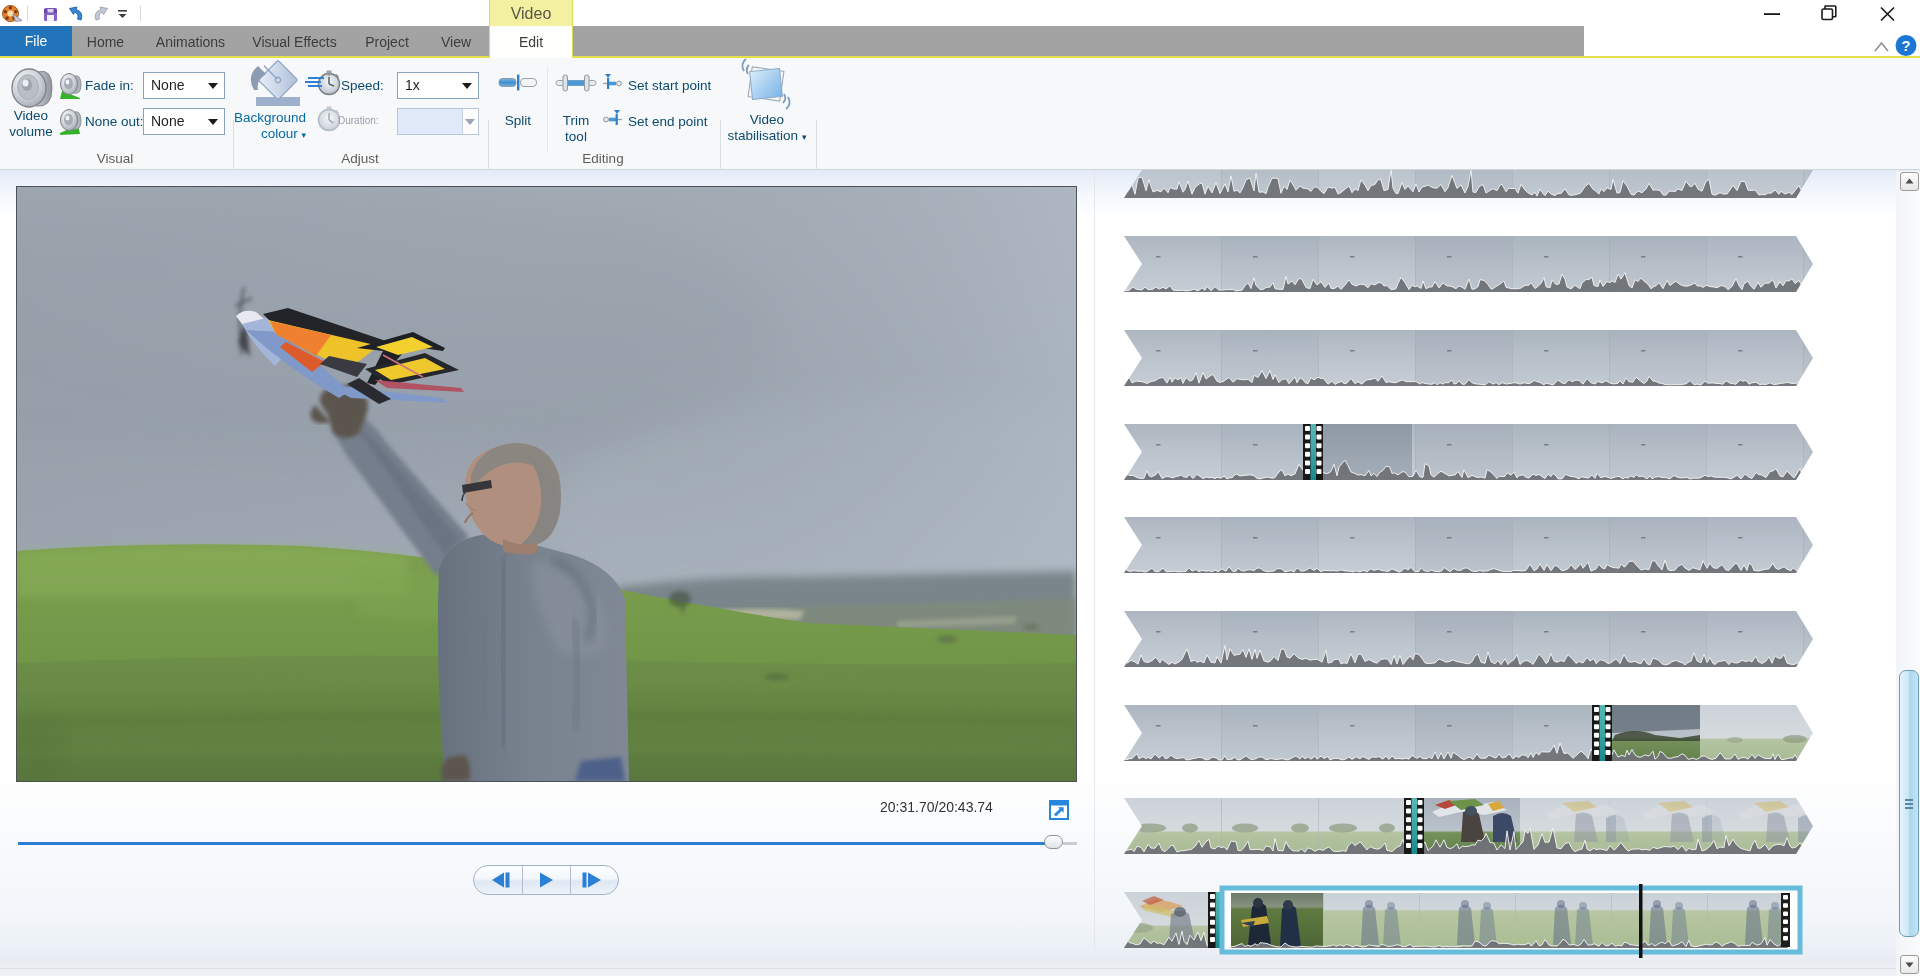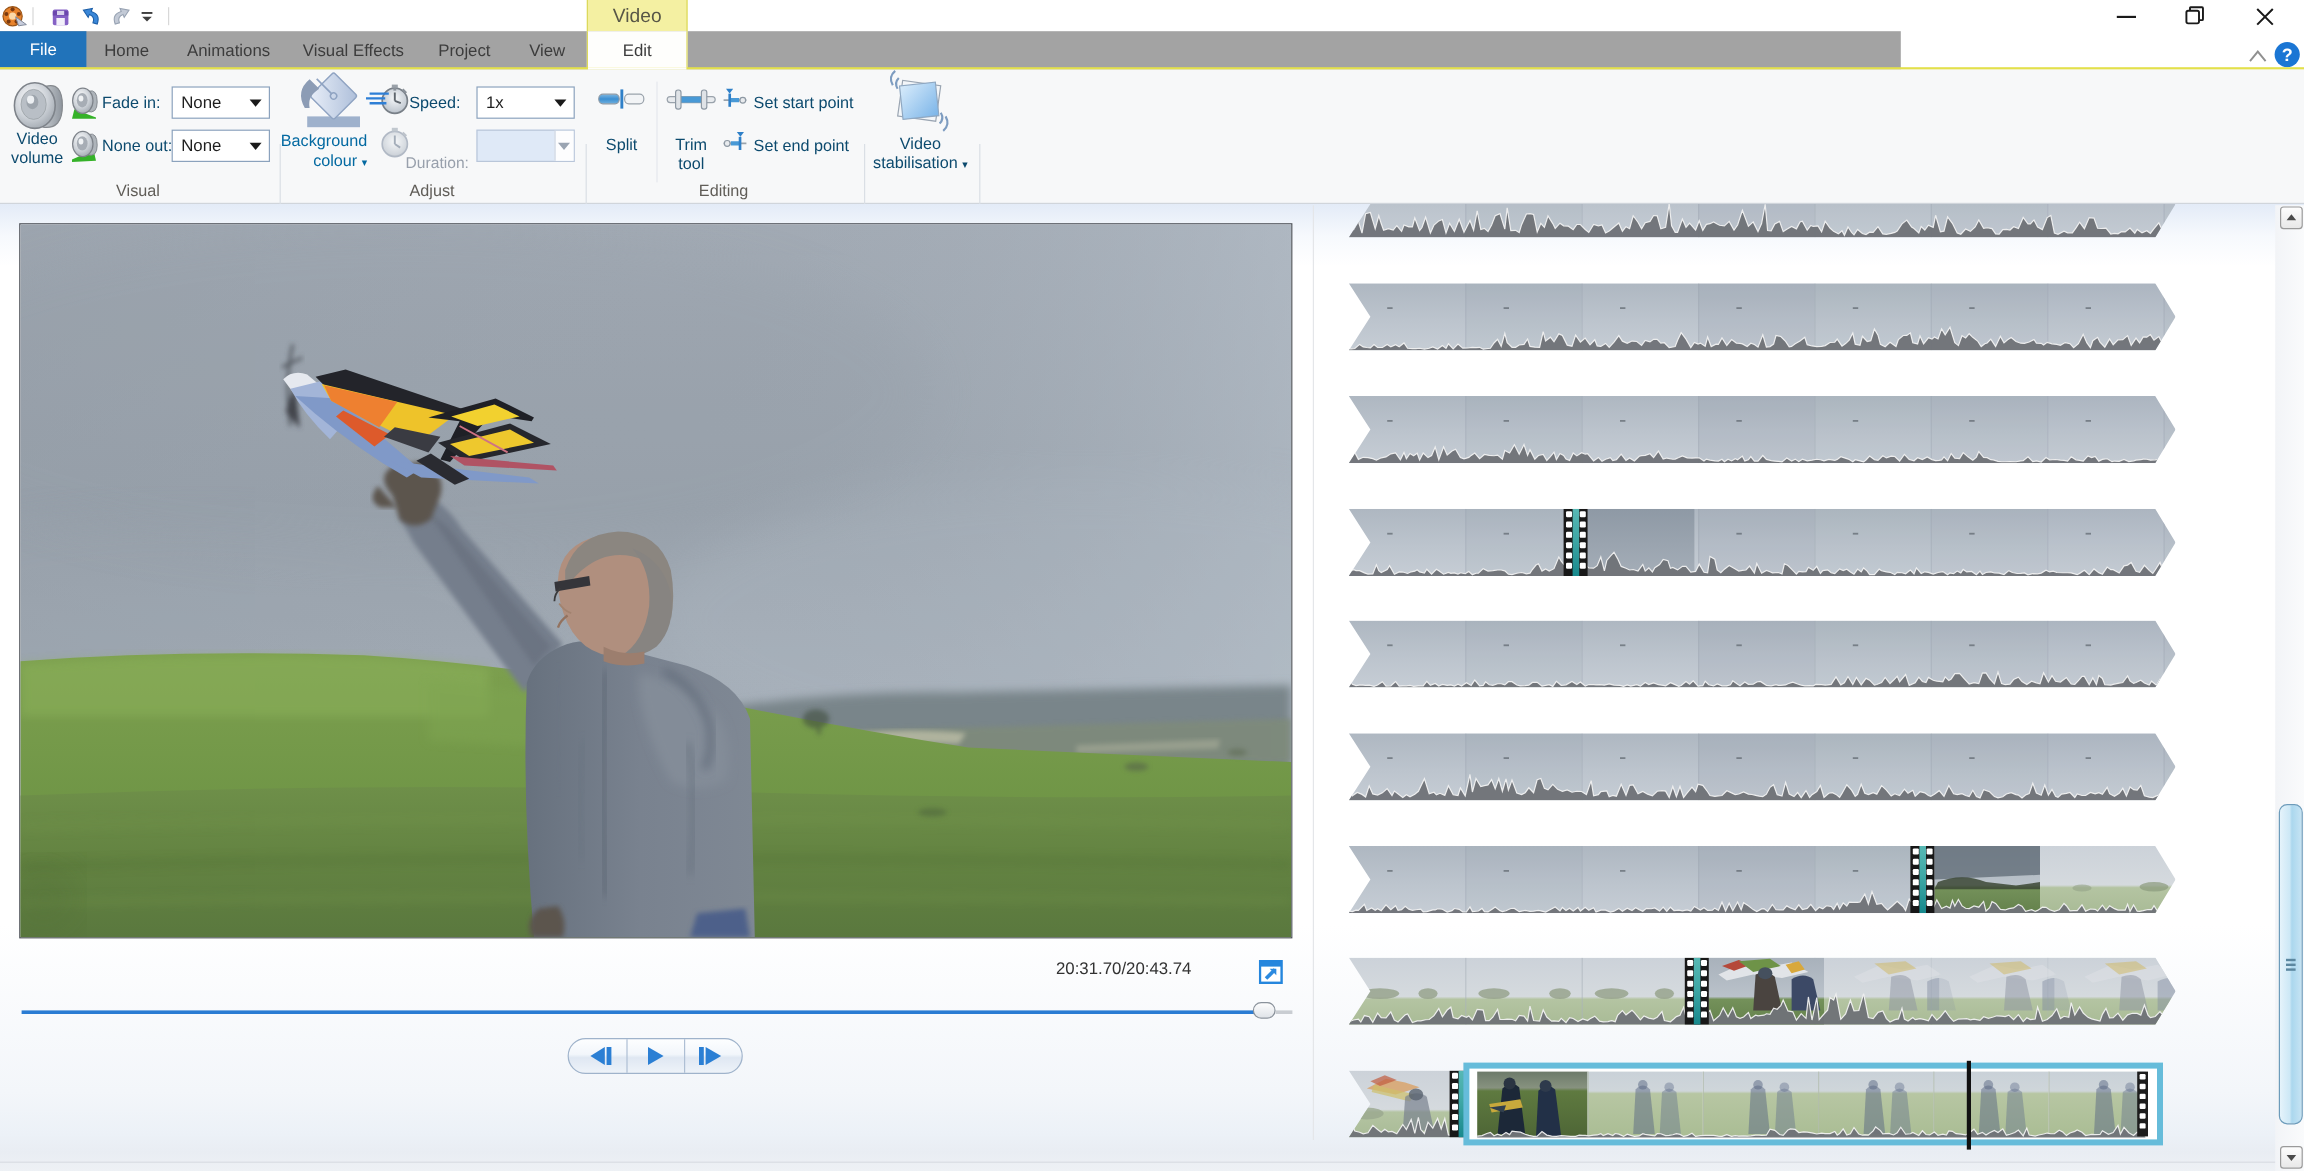--- a/index.html
+++ b/index.html
@@ -177,21 +177,21 @@
  </g>
  <g transform="translate(77,48)" opacity="0.75">
   <circle cx="12" cy="14" r="10.5" fill="url(#swf)" stroke="#9aa4b4" stroke-width="1.4"></circle>
   <rect x="9.5" y="0.5" width="5" height="3" fill="#b0b8c2"></rect>
   <path d="M18.5 4.5 L21.5 7.5" stroke="#aab2bc" stroke-width="2"></path>
   <path d="M12 14 L12 7 M12 14 L16.5 17" stroke="#8894a4" stroke-width="1.6"></path>
  </g>
 </svg>
 <div class="abs" style="left:232px;top:52px;width:74px;text-align:right;line-height:16px;font-size:13.5px;color:#0369a1">Background<br>colour <span style="font-size:9px">▾</span></div>
 <div class="abs rlabel" style="left:341px;top:20px">Speed:</div>
-<div class="abs" style="left:338px;top:70px;font-size:13px;color:#98a0ac">Duration:</div>
+<div class="abs" style="left:338px;top:57px;font-size:10px;color:#98a0ac">Duration:</div>
 <div class="combo" style="left:397px;top:14px">
       <span class="tx">1x</span>
       <span class="ar"></span>
     </div>
 <div class="combo" style="left:397px;top:50px;border-color:#b9c6d9;background:#dfe9f7">
       <span style="position:absolute;right:0;top:0;width:16px;height:25px;background:#fdfdfe;border-left:1px solid #c8d2e0"></span>
       <span style="position:absolute;right:3px;top:10px;border:5px solid transparent;border-top:6px solid #9aa4b2"></span>
     </div>
 <svg class="abs" style="left:492px;top:14px" width="230" height="120" viewBox="0 0 230 120">
  <defs>

